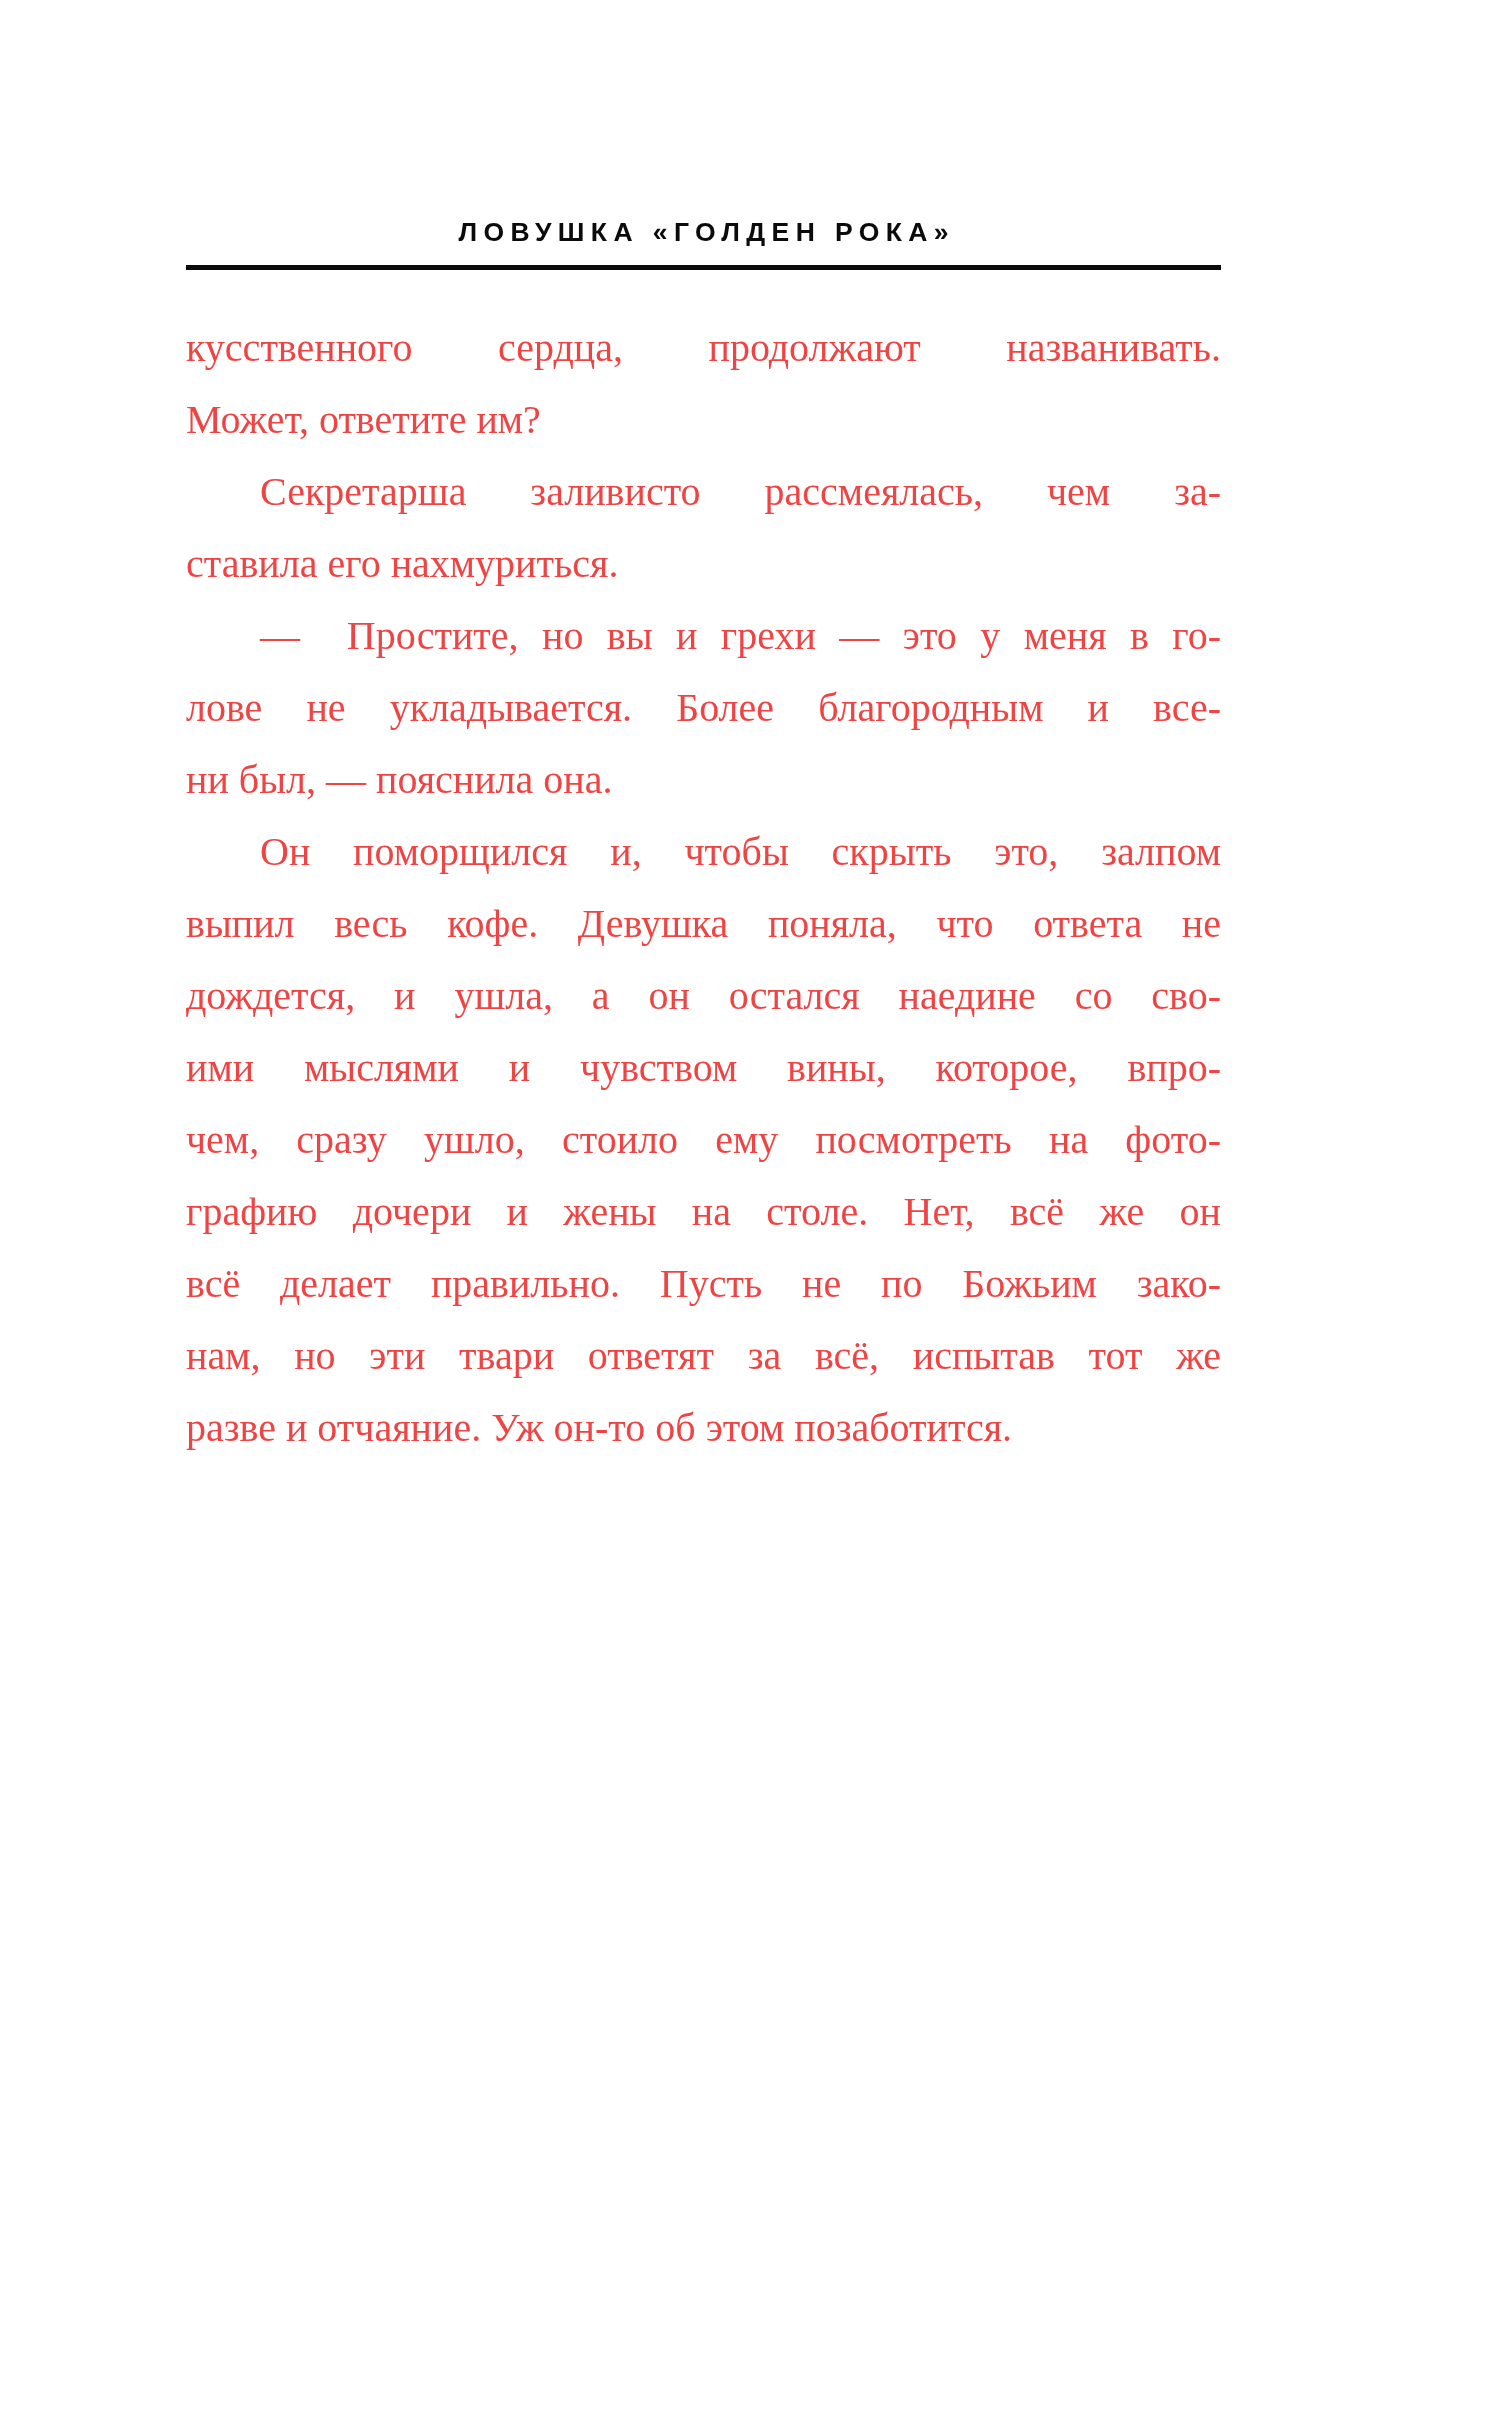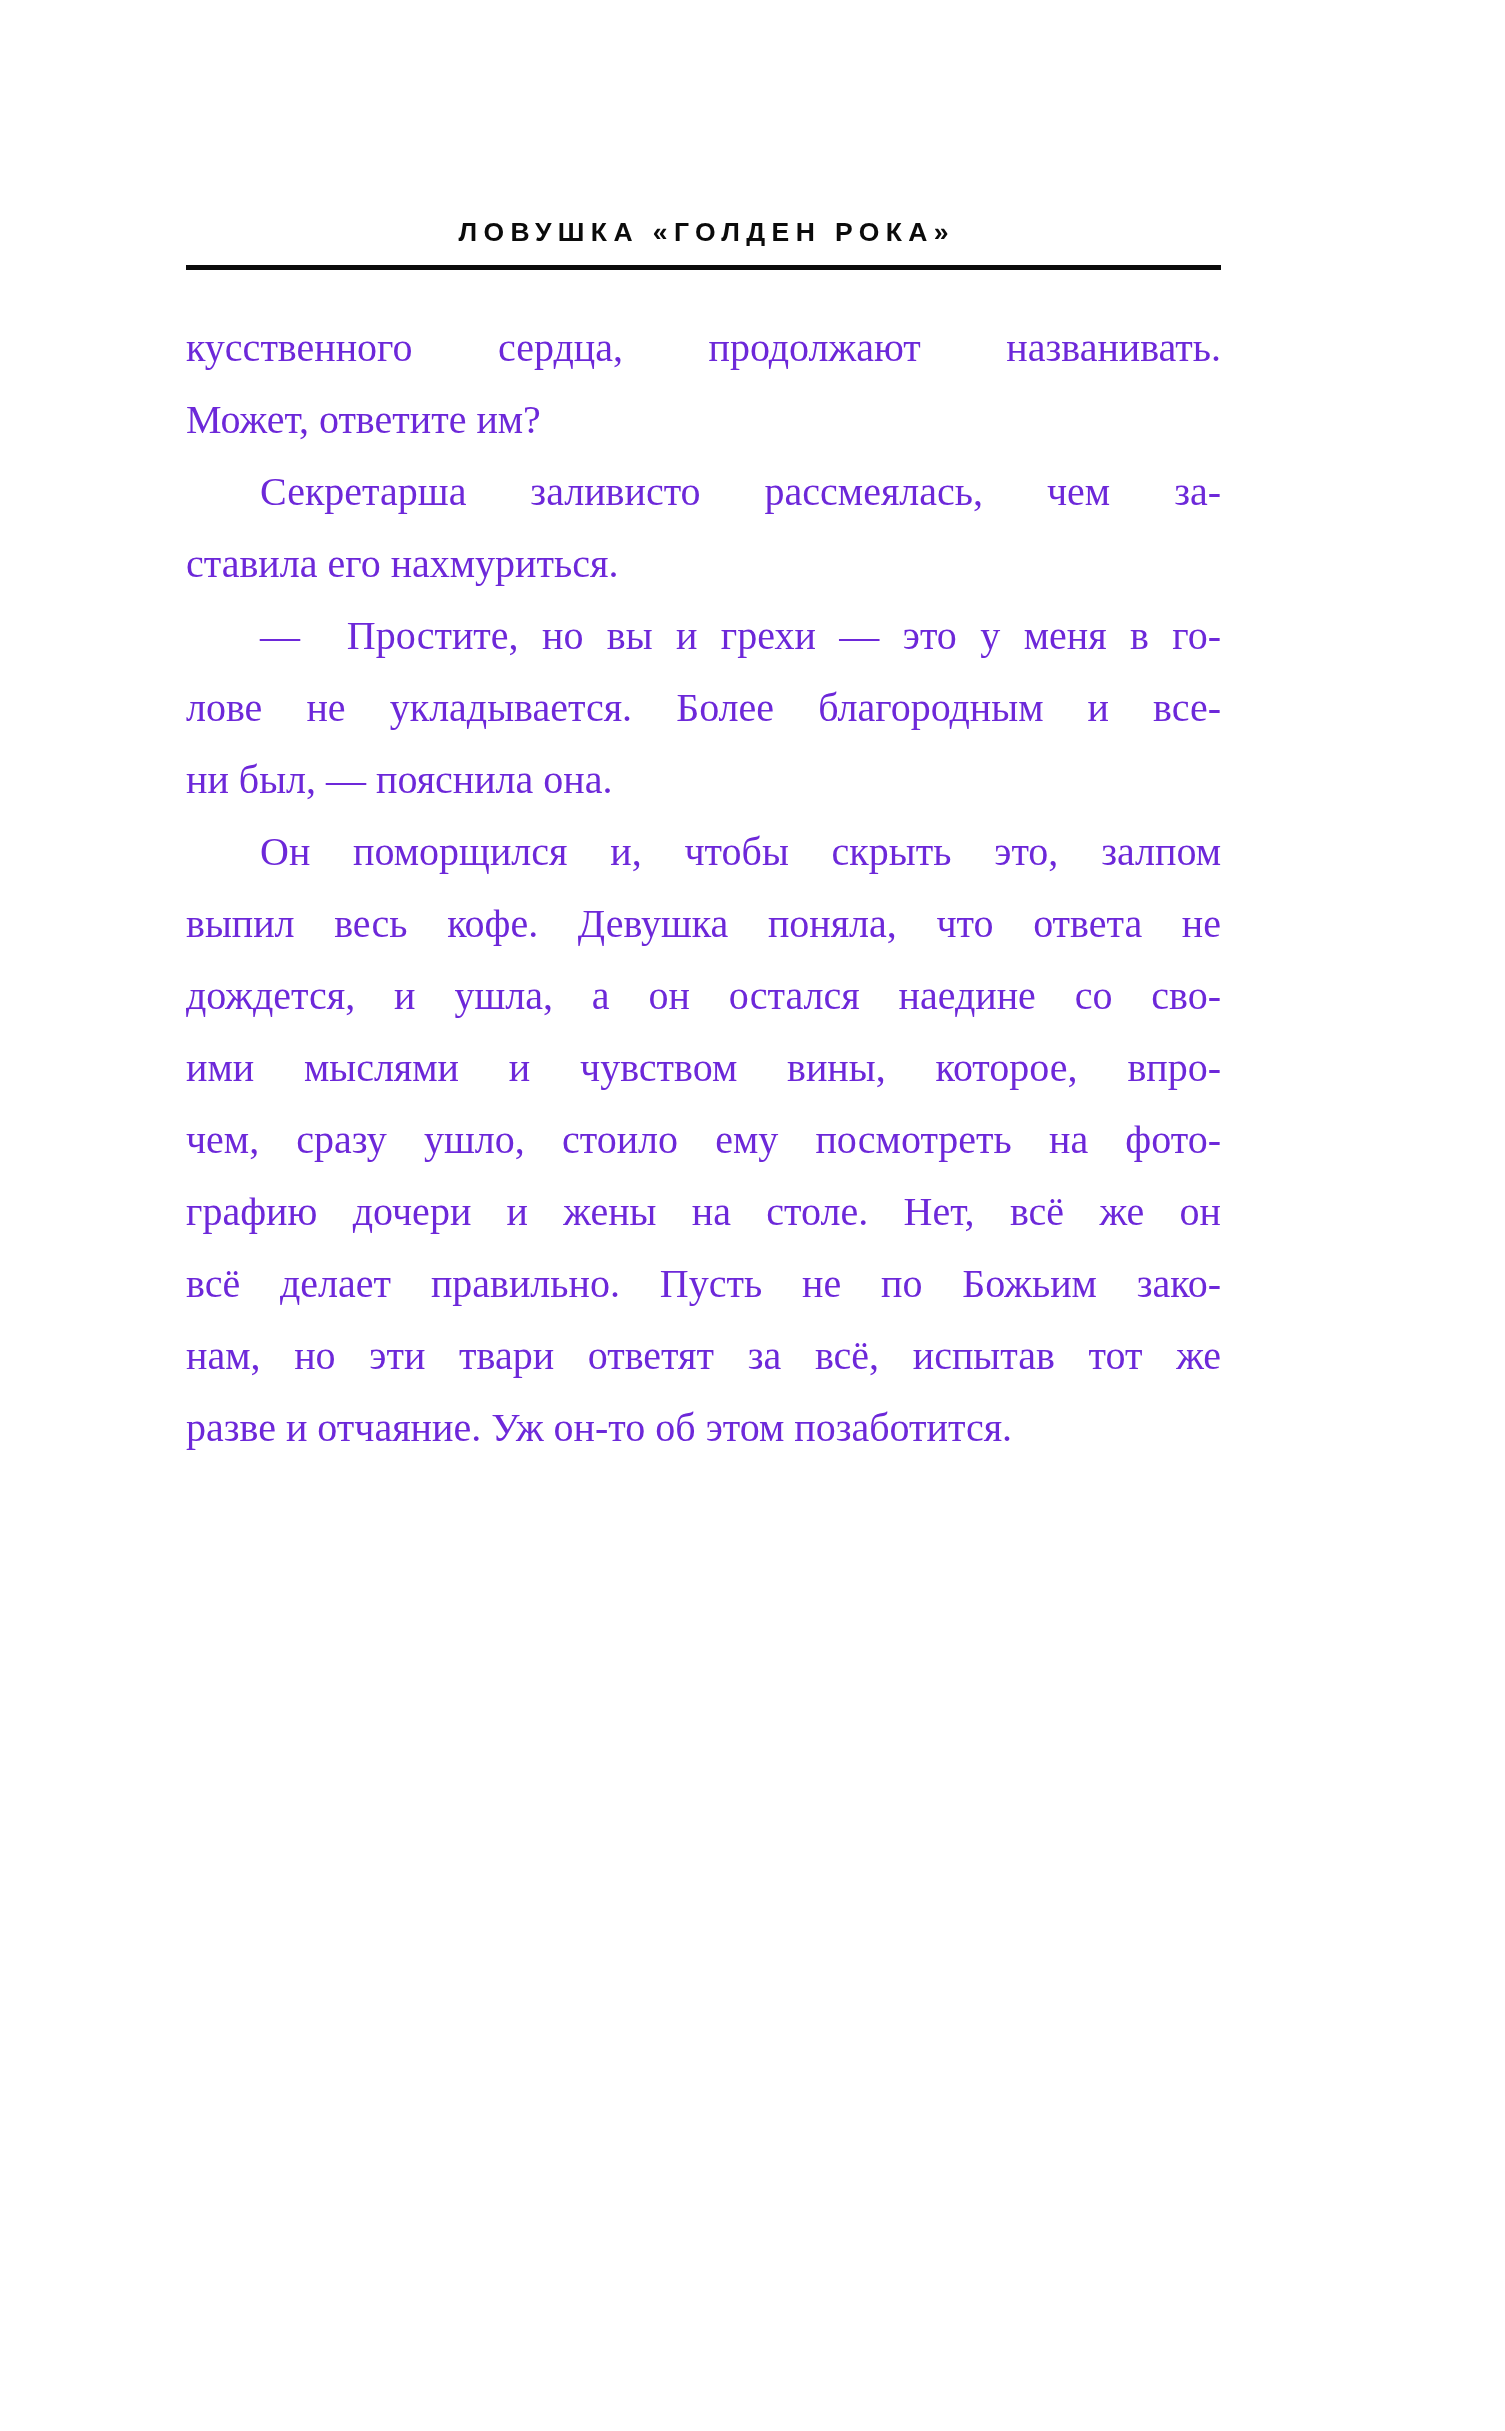--- a/index.html
+++ b/index.html
@@ -47,21 +47,21 @@
 
   
   .textblock {
     position: absolute;
     left: 186px;
     top: 312px;
     width: 1035px;
     font-family: "Liberation Serif", "DejaVu Serif", serif;
     font-size: 40px;
     line-height: 72px;
-    color: #6d28d9;
+    color: #ef4444;
     text-align: justify;
     text-justify: inter-word;
     -webkit-hyphens: none;
     hyphens: none;
   }
 
   .textblock p {
     margin: 0;
     text-indent: 0;
     text-align: justify;

